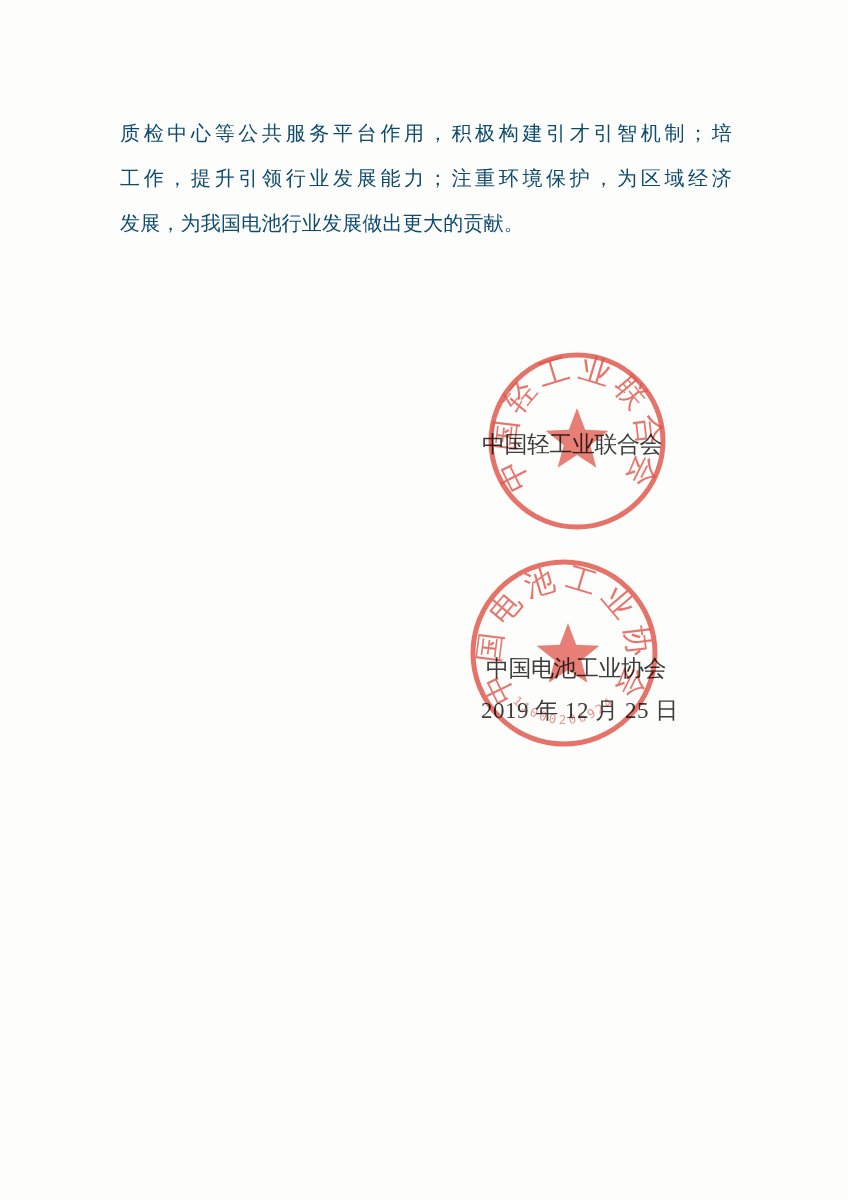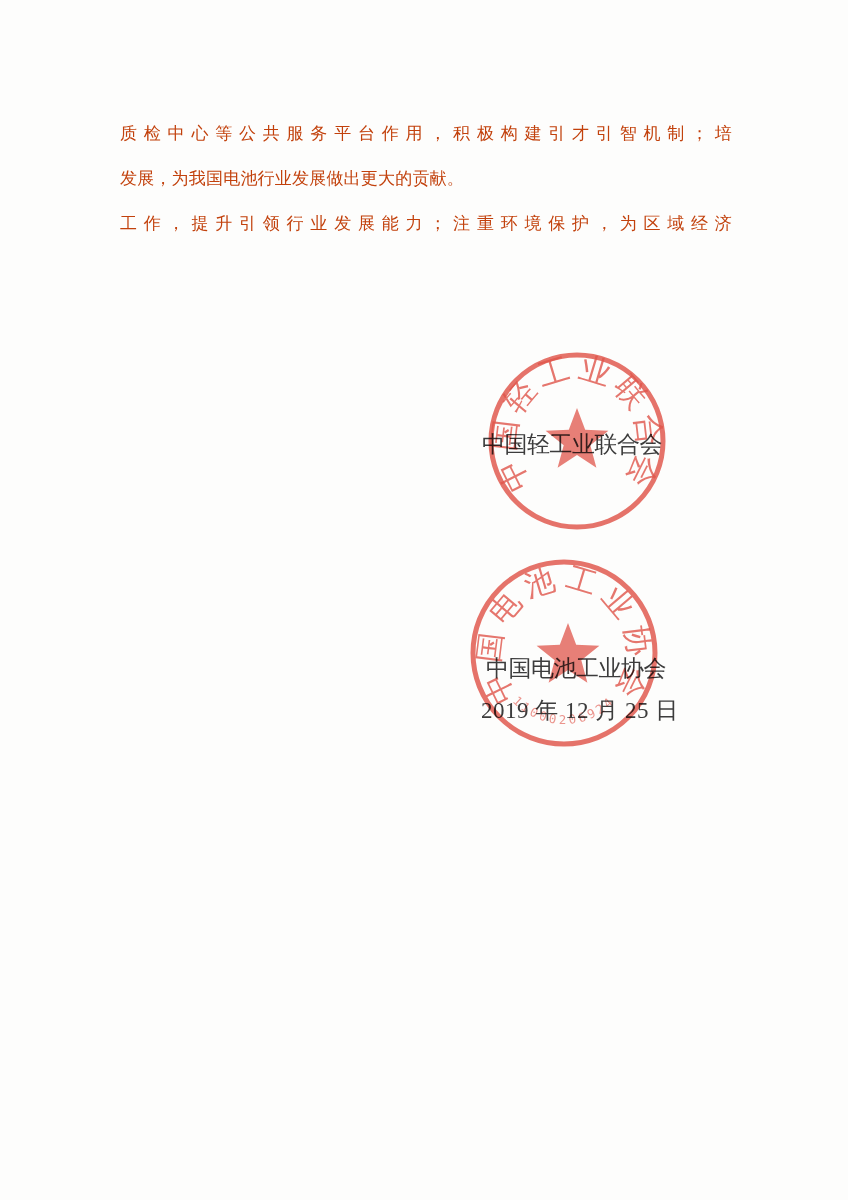--- a/index.html
+++ b/index.html
@@ -8,22 +8,22 @@
     width:848px;height:1200px;
     margin:0 auto;
     background:#fdfdfc;
     overflow:hidden;
     font-family:"Liberation Serif","DejaVu Serif",serif;
   }
   
   .body-text{
     position:absolute;
     left:120px;top:111px;width:612px;
-    font-size:17px;line-height:45px;
-    color:#c2410c;
+    font-size:20px;line-height:45px;
+    color:#0c4a6e;
     letter-spacing:0.2px;
   }
   .body-line{
     text-align:justify;
     text-align-last:justify;
     white-space:nowrap;
   }
   .body-line.short{
     text-align-last:left;
   }
@@ -51,22 +51,22 @@
   .seal-arc{fill:#e2564b;opacity:0.8;font-family:"Liberation Serif","DejaVu Serif",serif;}
   .seal-code{fill:#e2564b;opacity:0.62;font-family:"DejaVu Sans Mono",monospace;}
 </style>
 </head>
 <body>
 
 <div class="page">
 
   <div class="body-text">
     <div class="body-line">质检中心等公共服务平台作用，积极构建引才引智机制；培</div>
+    <div class="body-line">工作，提升引领行业发展能力；注重环境保护，为区域经济</div>
     <div class="body-line short">发展，为我国电池行业发展做出更大的贡献。</div>
-    <div class="body-line">工作，提升引领行业发展能力；注重环境保护，为区域经济</div>
   </div>
 
   <div class="org-name org1">中国轻工业联合会</div>
 
   <div class="org-name org2">中国电池工业协会</div>
   <div class="sig-date">2019 年 12 月 25 日</div>
 
   <svg class="stamp stamp1" viewBox="0 0 200 200" xmlns="http://www.w3.org/2000/svg">
     <defs>
       <path id="arc1" d="M 69 153.7 A 62 62 0 1 1 131 153.7" fill="none"></path>

